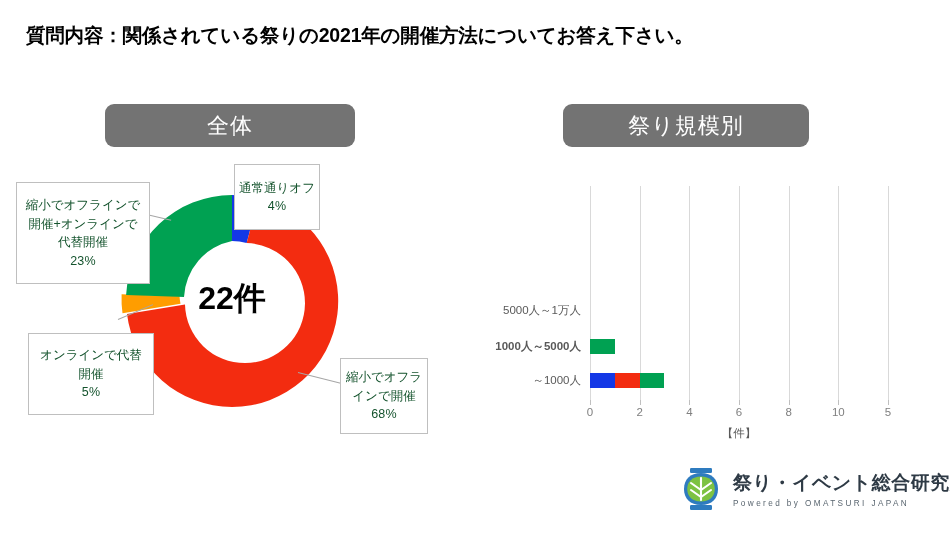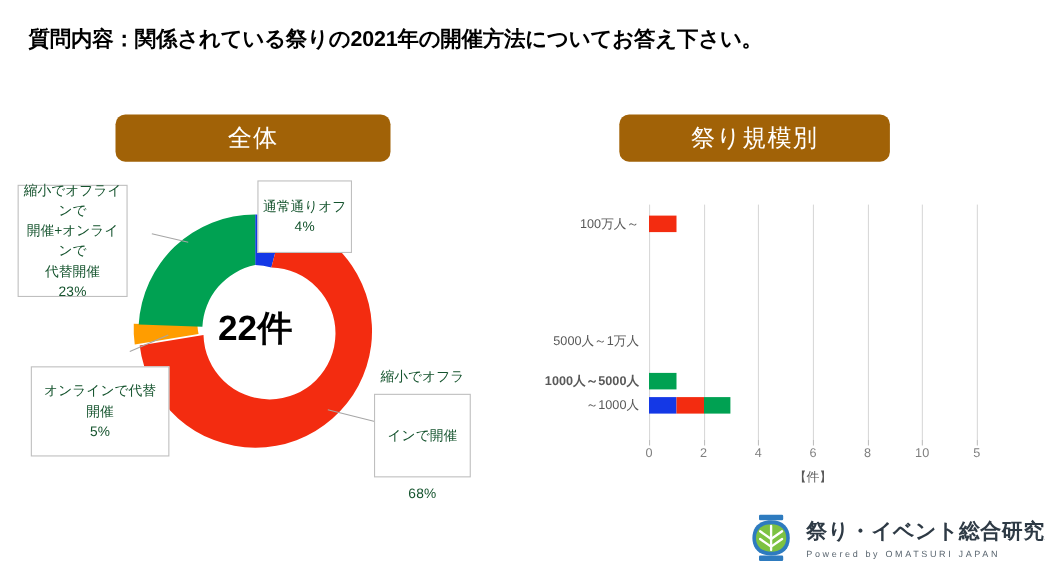--- a/index.html
+++ b/index.html
@@ -24,21 +24,21 @@
     font-size: 19.5px;
     font-weight: bold;
     color: #000000;
     letter-spacing: -0.2px;
     white-space: nowrap;
   }
 
   
   .banner {
     position: absolute;
-    background: #a16207;
+    background: #737373;
     border-radius: 9px;
     color: #FFFFFF;
     font-size: 22px;
     font-weight: 500;
     display: flex;
     align-items: center;
     justify-content: center;
     letter-spacing: 1px;
   }
   .banner-left  { left: 105px; top: 104px; width: 250px; height: 43px; }
@@ -66,24 +66,24 @@
     justify-content: center;
     font-size: 12.5px;
     line-height: 1.48;
     color: #14532d;
     text-align: center;
     padding: 3px 4px;
     z-index: 5;
   }
   .callout .pct { letter-spacing: 0.2px; }
 
-  #callout-green  { left: 16px;  top: 168px; width: 100px; height: 102px; text-align: center; }
+  #callout-green  { left: 16px;  top: 182px; width: 134px; height: 102px; text-align: center; }
   #callout-blue   { left: 234px; top: 164px; width: 86px;  height: 66px;  }
   #callout-orange { left: 28px;  top: 333px; width: 126px; height: 82px;  }
-  #callout-red    { left: 340px; top: 358px; width: 88px;  height: 76px; gap: 35px;  }
+  #callout-red    { left: 340px; top: 358px; width: 88px;  height: 76px;  }
 
   
   .leader { position: absolute; background: #A6A6A6; z-index: 1; }
 
   
   #bar-chart {
     position: absolute;
     left: 478px;
     top: 176px;
     width: 452px;
@@ -242,37 +242,31 @@
 
 <div id="bar-chart">
   <div id="bar-plot">
       <div class="gridline" style="left: 0px;"></div>
       <div class="gridline" style="left: 49.6667px;"></div>
       <div class="gridline" style="left: 99.3333px;"></div>
       <div class="gridline" style="left: 149px;"></div>
       <div class="gridline" style="left: 198.667px;"></div>
       <div class="gridline" style="left: 248.333px;"></div>
       <div class="gridline" style="left: 298px;"></div>
-      <div class="bar-row" style="top: 0px; height: 35.6667px;">
-        <div class="cat-label">100万人～</div>
-        <div class="bar-track">
-          <div class="seg" title="縮小でオフラインで開催: 1" style="width: 24.8333px; background: rgb(243, 44, 16);"></div>
-        </div>
-      </div>
       <div class="bar-row" style="top: 107px; height: 35.6667px;">
         <div class="cat-label">5000人～1万人</div>
         <div class="bar-track"></div>
       </div>
       <div class="bar-row" style="top: 142.667px; height: 35.6667px; font-weight: bold;">
         <div class="cat-label">1000人～5000人</div>
         <div class="bar-track">
           <div class="seg" title="縮小でオフラインで開催+オンラインで代替開催: 1" style="width: 24.8333px; background: rgb(0, 161, 82);"></div>
         </div>
       </div>
-      <div class="bar-row" style="top: 165px; height: 35.6667px; justify-content: center;">
+      <div class="bar-row" style="top: 177px; height: 35.6667px; justify-content: center;">
         <div class="cat-label">～1000人</div>
         <div class="bar-track">
           <div class="seg" title="通常通りオフラインで開催: 1" style="width: 24.8333px; background: rgb(20, 56, 230);"></div>
           <div class="seg" title="縮小でオフラインで開催: 1" style="width: 24.8333px; background: rgb(243, 44, 16);"></div>
           <div class="seg" title="縮小でオフラインで開催+オンラインで代替開催: 1" style="width: 24.8333px; background: rgb(0, 161, 82);"></div>
         </div>
       </div>
     </div>
   <div class="x-axis">
       <div class="tick" style="left: 0px;"></div>

